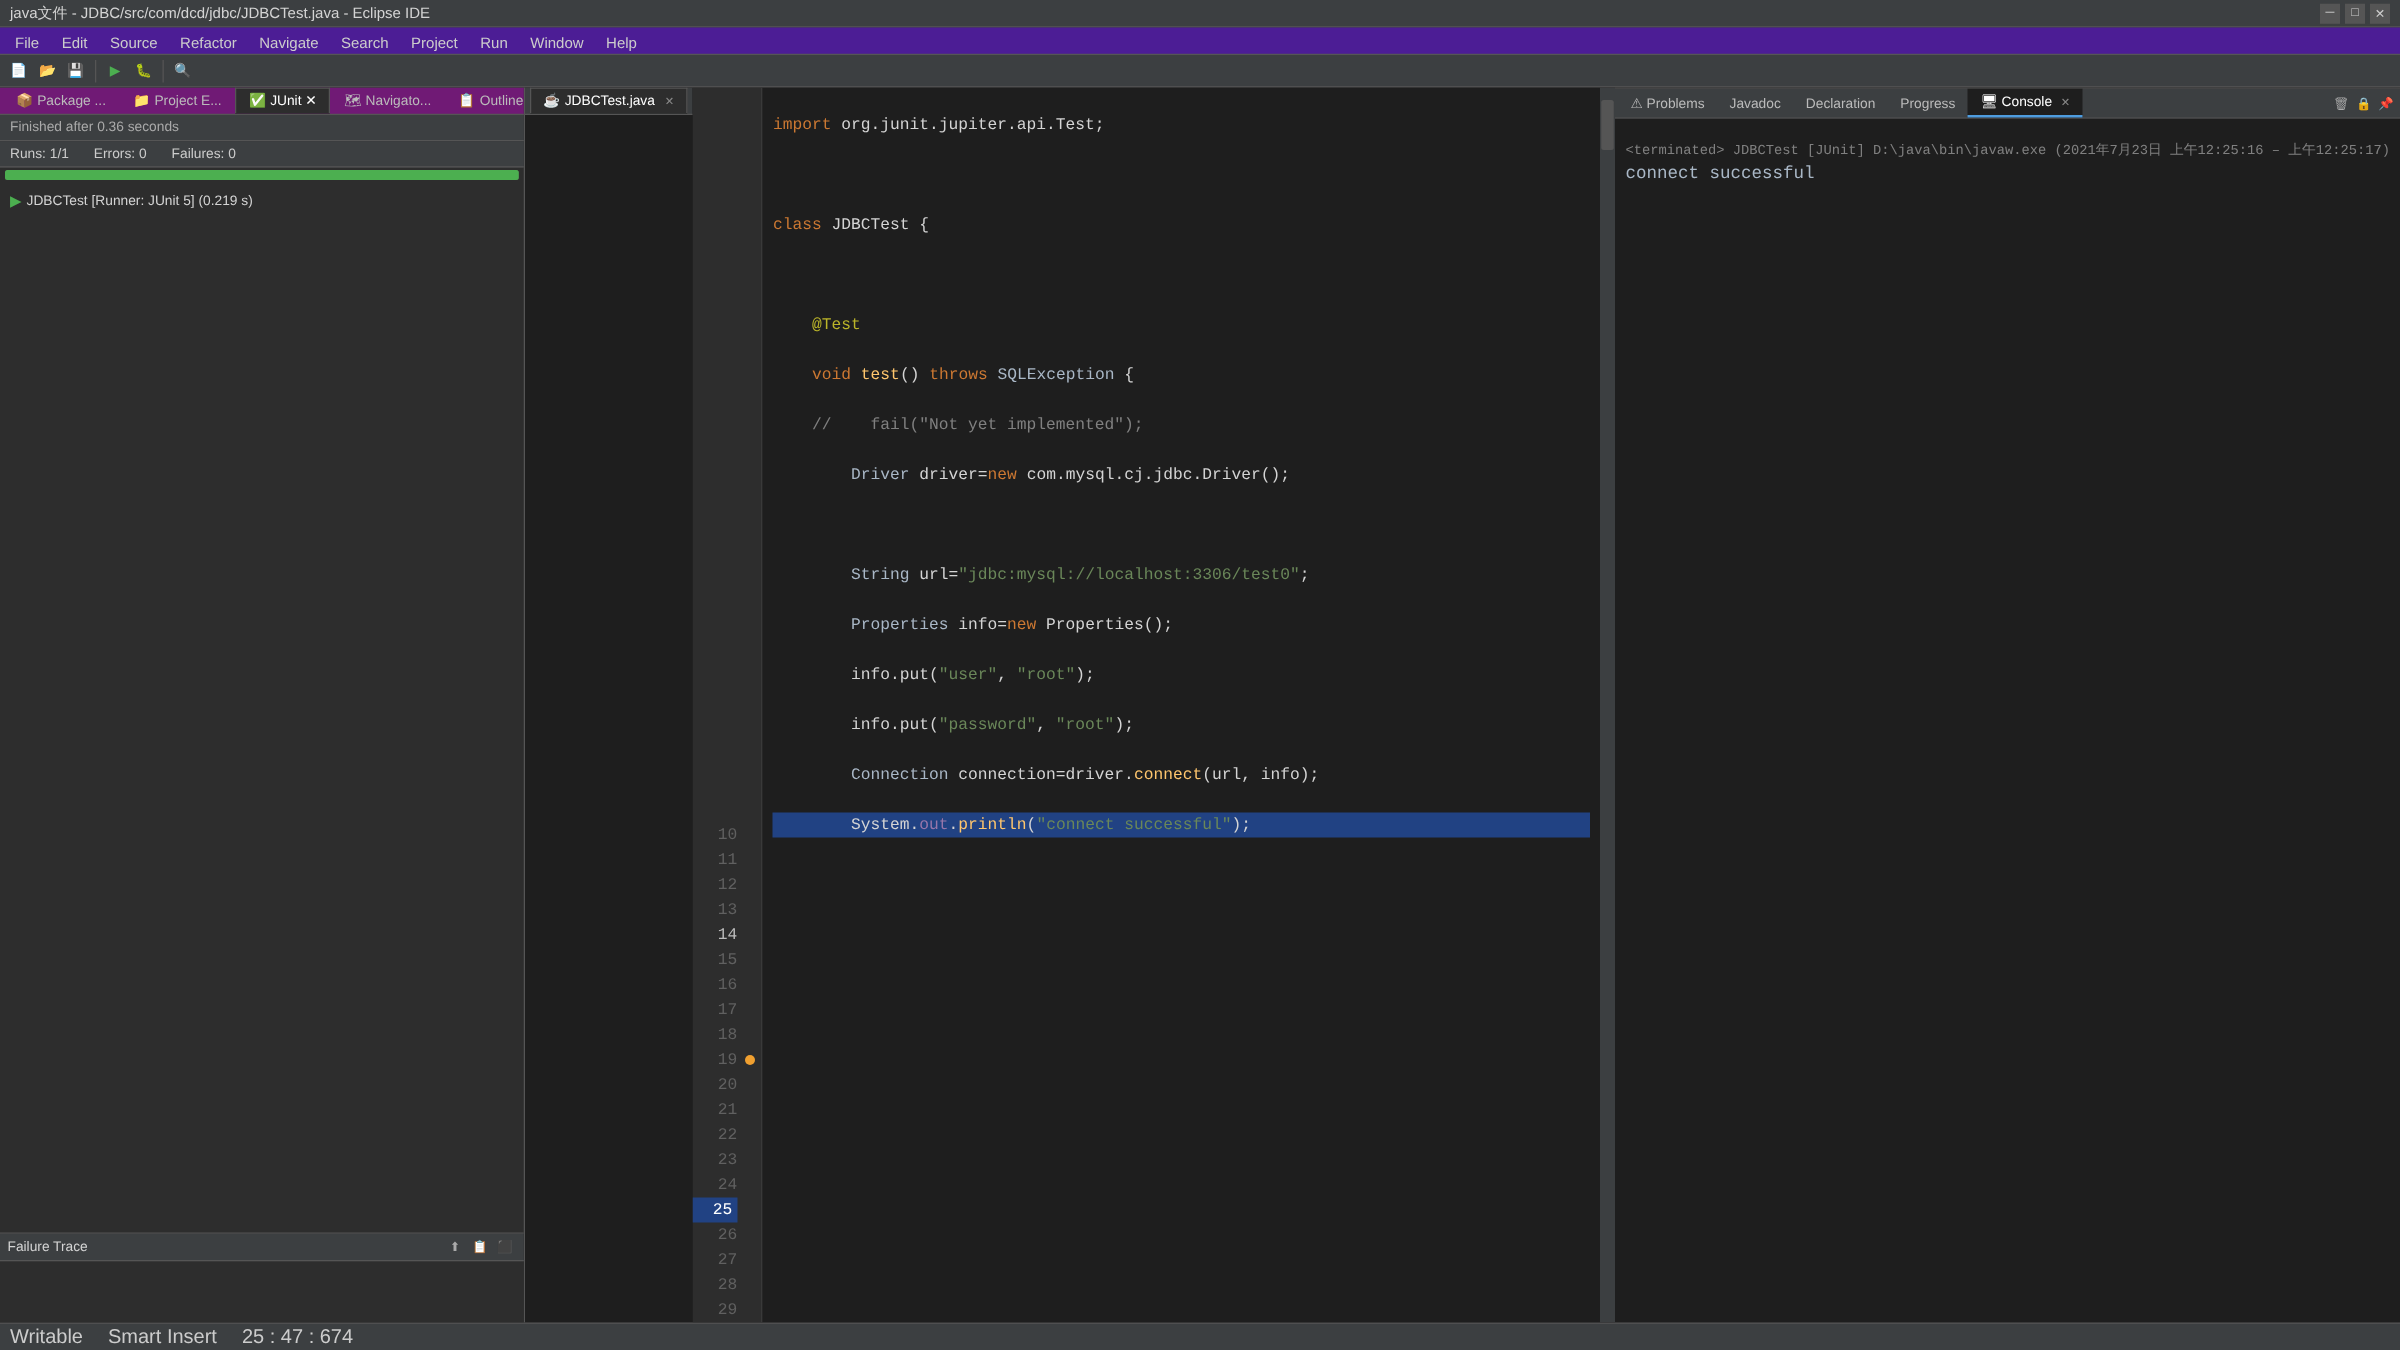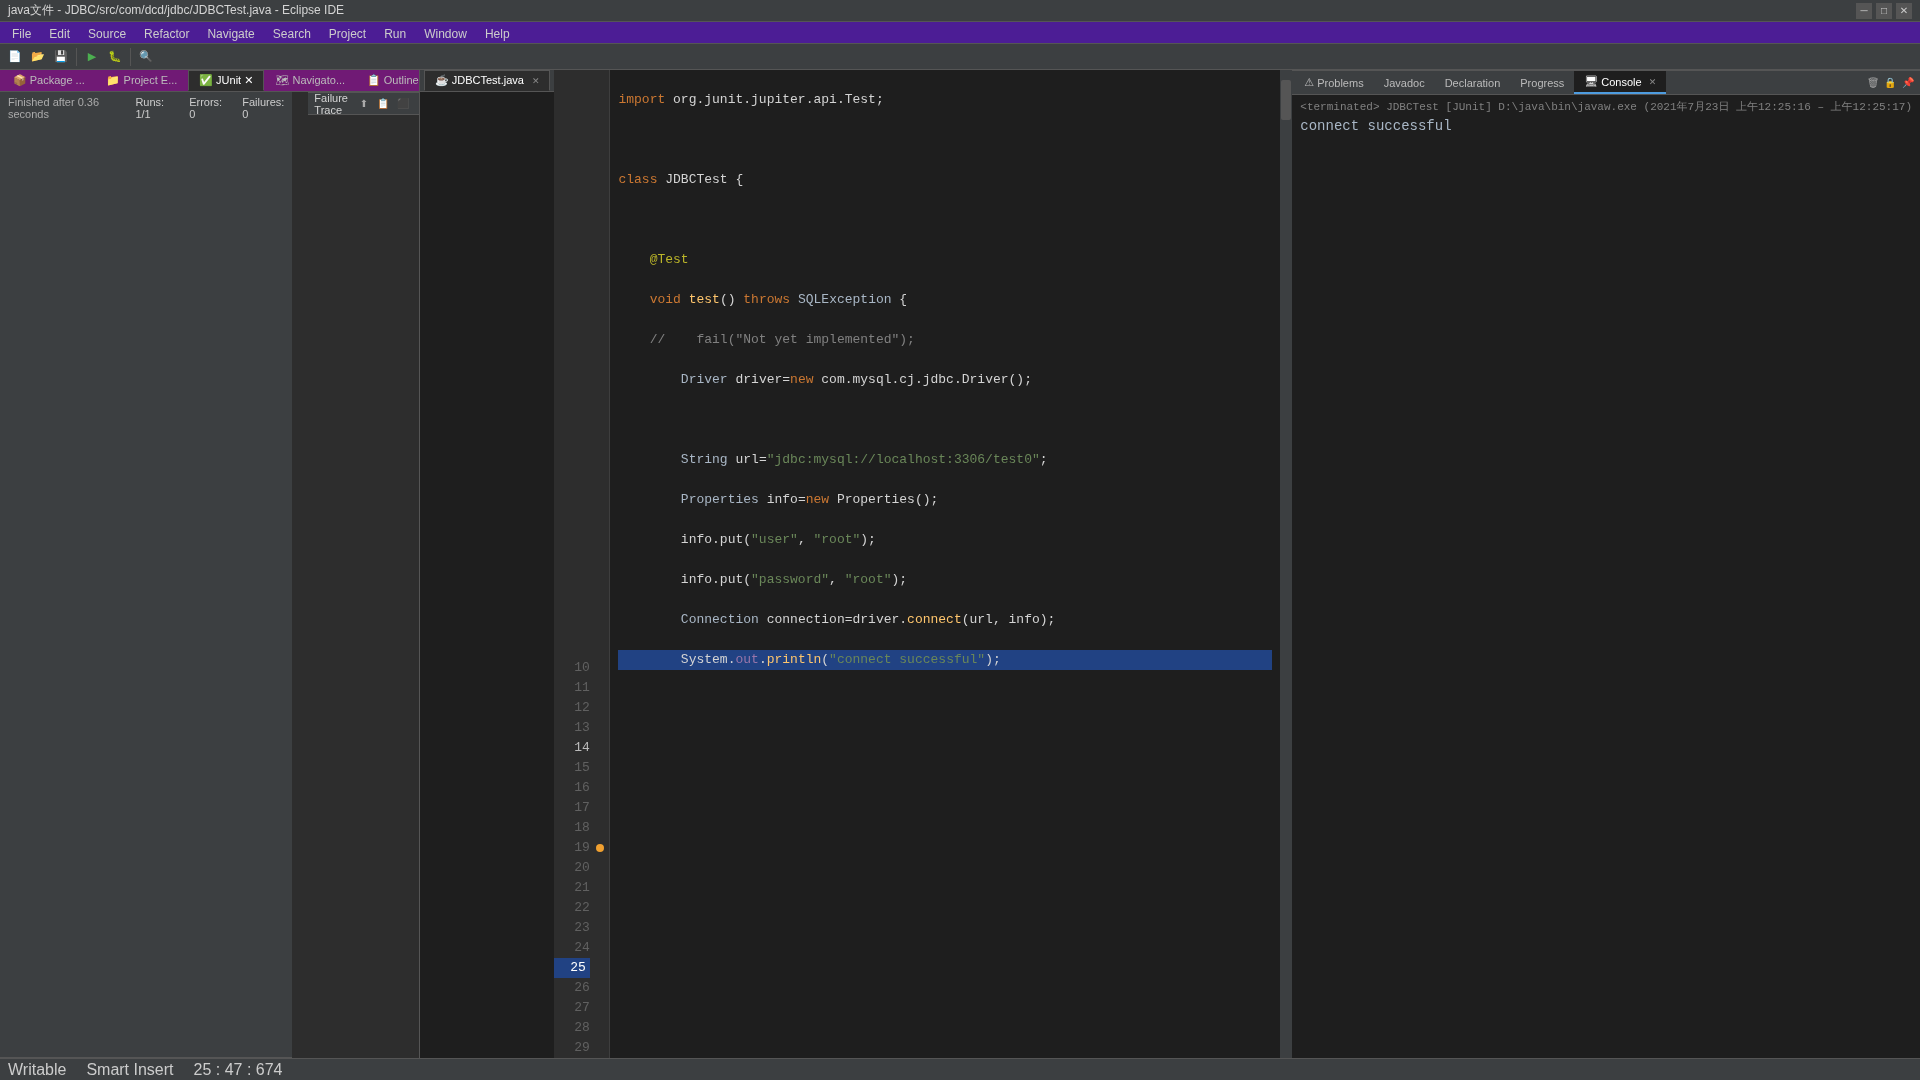--- a/index.html
+++ b/index.html
@@ -84,21 +84,21 @@
       display: flex;
       align-items: stretch;
       border-bottom: 1px solid #555;
       padding: 0 2px;
     }
 
     
     .junit-panel {
       flex: 1;
       display: flex;
-      flex-direction: row;
+      flex-direction: column;
     }
     .junit-info-row {
       padding: 4px 8px;
       font-size: 11px;
       color: #ccc;
       display: flex;
       gap: 20px;
       background: #3c3f41;
       border-bottom: 1px solid #555;
     }
@@ -111,21 +111,21 @@
       display: flex;
       align-items: center;
       padding: 2px 4px;
       font-size: 11px;
       gap: 4px;
       cursor: pointer;
     }
 
     
     .failure-trace {
-      height: 56px;
+      height: 72px;
       border-top: 1px solid #555;
       background: #2d2d2d;
     }
     .failure-trace-header {
       background: #3c3f41;
       height: 22px;
       display: flex;
       align-items: center;
       justify-content: space-between;
       padding: 0 6px;
@@ -191,21 +191,21 @@
     .bottom-tab-right {
       margin-left: auto;
       display: flex;
       align-items: center;
     }
     .console-content {
       flex: 1;
       background: #1e1e1e;
       font-family: 'Courier New', monospace;
       font-size: 13px;
-      padding: 4px 8px;
+      padding: 17px 8px;
       color: #a9b7c6;
       overflow-y: auto;
     }
     .console-terminated {
       font-size: 11px;
       color: #808080;
       margin-bottom: 4px;
     }
     .console-output {
       color: #a9b7c6;

